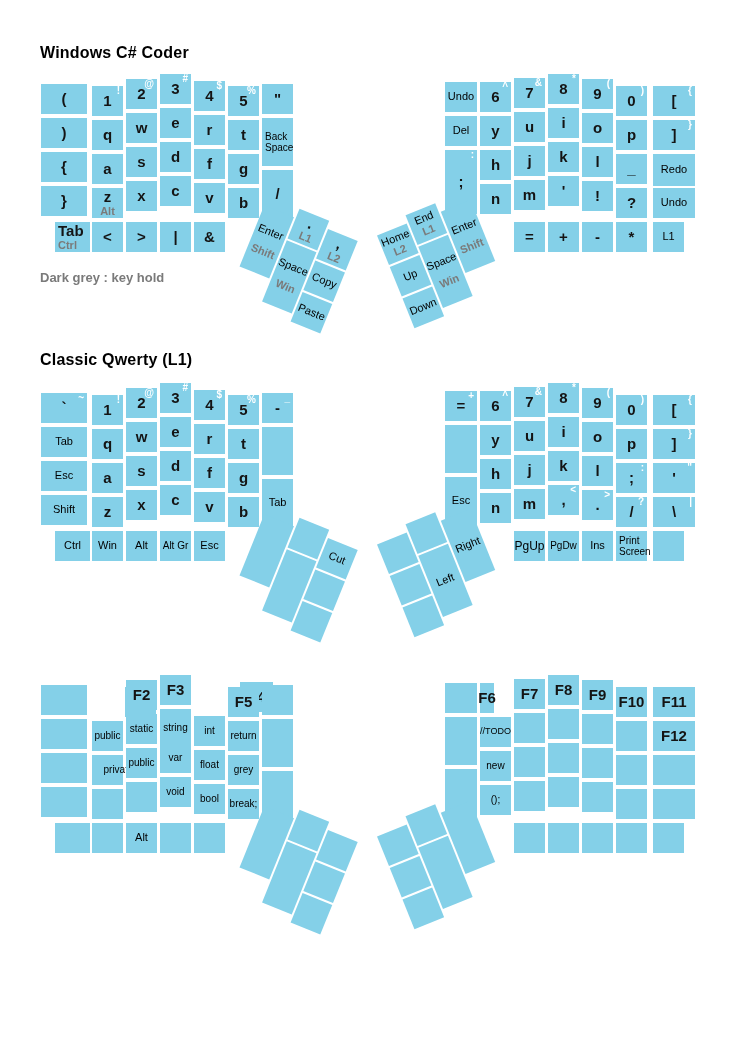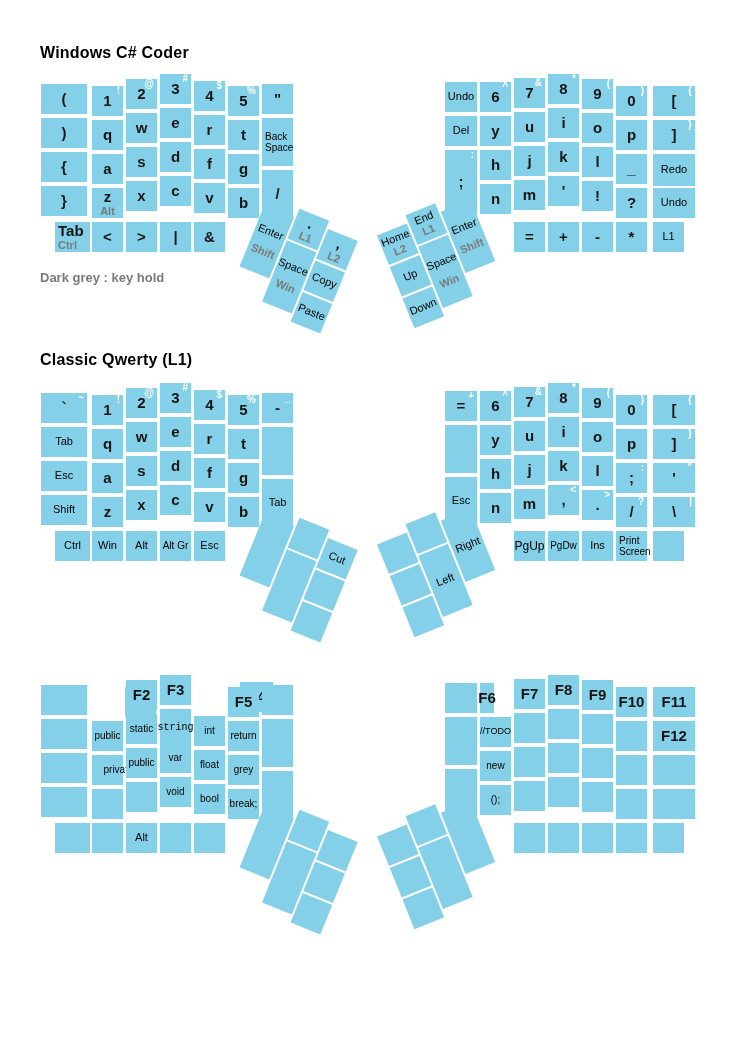--- a/index.html
+++ b/index.html
@@ -534,21 +534,21 @@
       <div class="key" style="left: 126px; top: 714px; width: 31px; height: 30px;">
         <span class="m2" style="font-size: 10px;">static</span>
       </div>
       <div class="key" style="left: 126px; top: 748px; width: 31px; height: 30px;">
         <span class="m2" style="font-size: 10px;">public</span>
       </div>
       <div class="key" style="left: 126px; top: 782px; width: 31px; height: 30px;"></div>
       <div class="key" style="left: 160px; top: 675px; width: 31px; height: 30px;">
         <span class="m1">F3</span>
       </div>
-      <div class="key" style="left: 160px; top: 709px; width: 31px; height: 38px; font-family: Liberation Mono, monospace;">
+      <div class="key" style="left: 160px; top: 709px; width: 31px; height: 38px;">
         <span class="m2" style="font-size: 10px;">string</span>
       </div>
       <div class="key" style="left: 160px; top: 743px; width: 31px; height: 30px;">
         <span class="m2" style="font-size: 10px;">var</span>
       </div>
       <div class="key" style="left: 160px; top: 777px; width: 31px; height: 30px;">
         <span class="m2" style="font-size: 10px;">void</span>
       </div>
       <div class="key" style="left: 194px; top: 682px; width: 33px; height: 30px; margin-left: 46px;">
         <span class="m1">F4</span>

